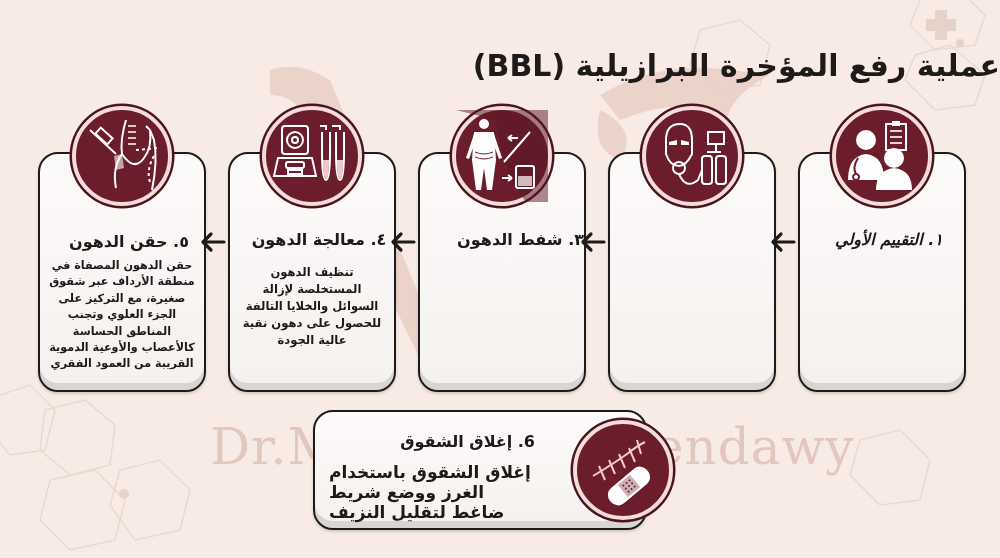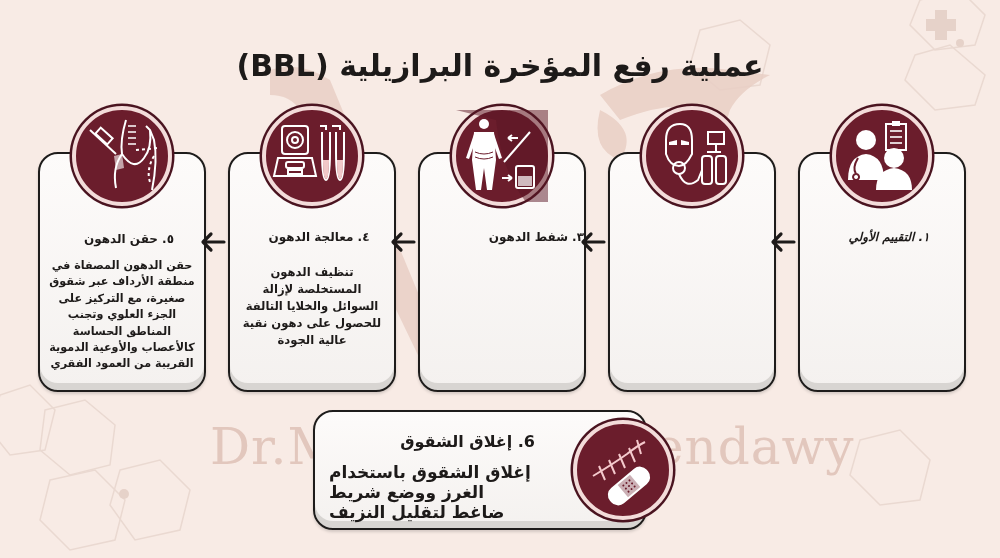--- a/index.html
+++ b/index.html
@@ -12,33 +12,33 @@
   .watermark-letters {
     position:absolute; left:0; top:0; width:1000px; height:558px; pointer-events:none;
   }
   .wm-text {
     position:absolute; left:210px; top:418px; width:580px;
     font-family:"DejaVu Serif", serif; font-size:50px; color:#e2c7bd;
     letter-spacing:1px; white-space:nowrap; text-align:left;
   }
   .title {
     position:absolute; left:0; width:1000px; top:28px;
-    text-align:center; font-size:30px; font-weight:bold; color:#1d1a19;
+    font-size:30px; font-weight:bold; color:#1d1a19;
     direction:rtl;
   }
   .card {
     position:absolute; top:152px; width:164px; height:236px;
     border:2.5px solid #1e1c1b; border-radius:20px;
     background:linear-gradient(180deg,#fdfbfa 0%,#f4f1ef 100%);
     box-shadow: inset 0 -7px 0 #d8d5d2, 0 2px 3px rgba(0,0,0,0.15);
     direction:rtl; text-align:center;
   }
   .card-title {
     position:absolute; left:14px; right:0; top:76px;
-    font-size:12px; font-weight:bold; color:#1d1a19;
+    font-size:16px; font-weight:bold; color:#1d1a19;
   }
   .card-desc {
     position:absolute; left:8px; right:8px; top:110px;
     font-size:11.6px; line-height:17px; color:#1d1a19; font-weight:bold;
   }
   .card.c5 .card-title { top:78px; }
   .card.c5 .card-desc { top:104px; font-size:11.2px; line-height:16.4px; }
   .icon-circle {
     position:absolute; width:92px; height:92px; border-radius:50%;
     background:#6b1d2c; border:4px solid #f3dcda;

